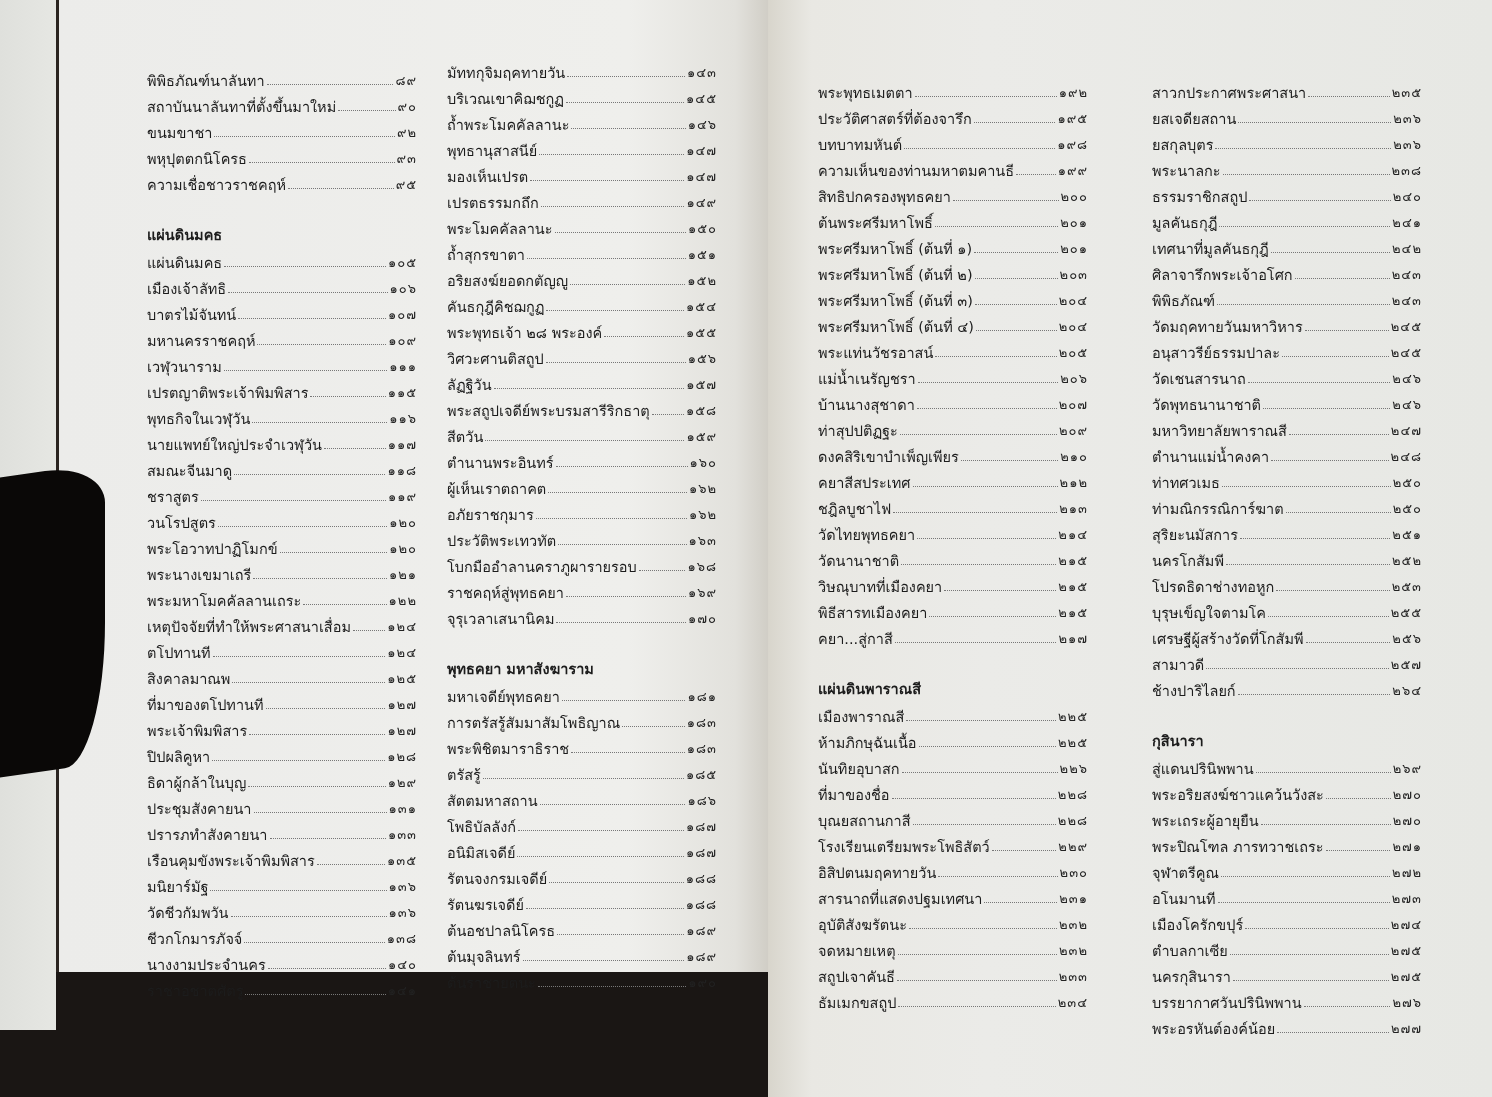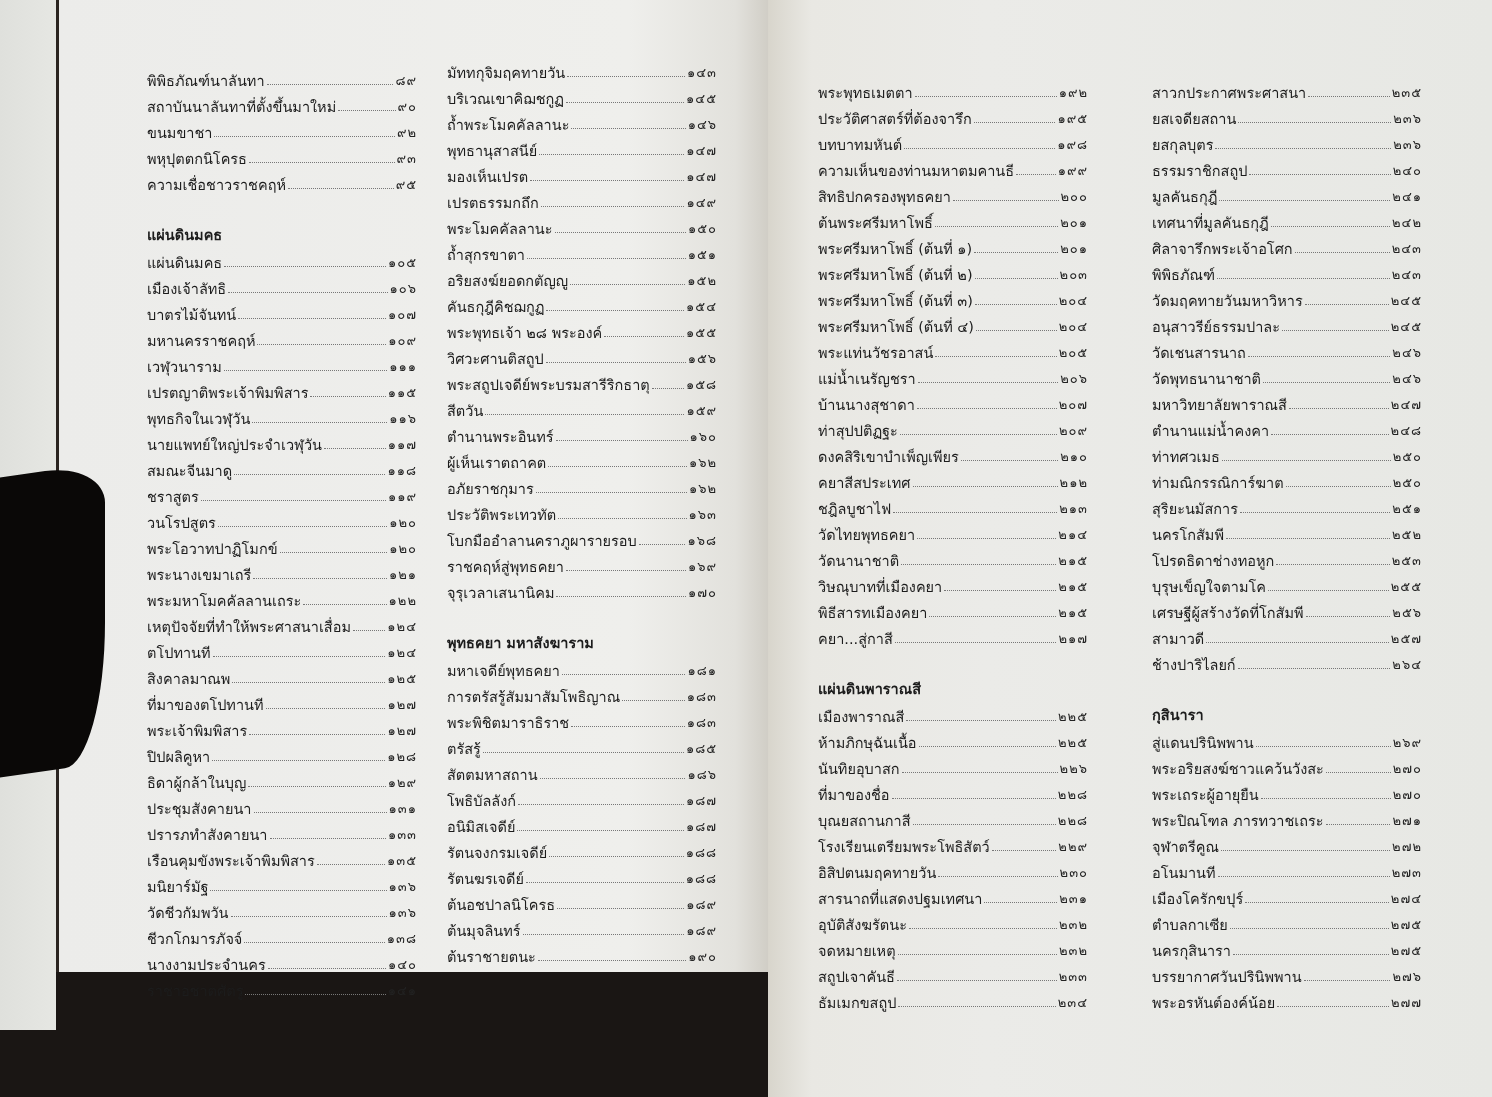--- a/index.html
+++ b/index.html
@@ -285,20 +285,25 @@
         <span class="toc-title">พระพุทธเจ้า ๒๘ พระองค์</span>
         <span class="toc-dots"></span>
         <span class="toc-page">๑๕๕</span>
       </div>
       <div class="toc-row">
         <span class="toc-title">วิศวะศานติสถูป</span>
         <span class="toc-dots"></span>
         <span class="toc-page">๑๕๖</span>
       </div>
       <div class="toc-row">
+        <span class="toc-title">ลัฏฐิวัน</span>
+        <span class="toc-dots"></span>
+        <span class="toc-page">๑๕๗</span>
+      </div>
+      <div class="toc-row">
         <span class="toc-title">พระสถูปเจดีย์พระบรมสารีริกธาตุ</span>
         <span class="toc-dots"></span>
         <span class="toc-page">๑๕๘</span>
       </div>
       <div class="toc-row">
         <span class="toc-title">สีตวัน</span>
         <span class="toc-dots"></span>
         <span class="toc-page">๑๕๙</span>
       </div>
       <div class="toc-row">
@@ -584,20 +589,25 @@
       </div>
       <div class="toc-row">
         <span class="toc-title">ยสเจดียสถาน</span>
         <span class="toc-dots"></span>
         <span class="toc-page">๒๓๖</span>
       </div>
       <div class="toc-row">
         <span class="toc-title">ยสกุลบุตร</span>
         <span class="toc-dots"></span>
         <span class="toc-page">๒๓๖</span>
+      </div>
+      <div class="toc-row">
+        <span class="toc-title">พระนาลกะ</span>
+        <span class="toc-dots"></span>
+        <span class="toc-page">๒๓๘</span>
       </div>
       <div class="toc-row">
         <span class="toc-title">ธรรมราชิกสถูป</span>
         <span class="toc-dots"></span>
         <span class="toc-page">๒๔๐</span>
       </div>
       <div class="toc-row">
         <span class="toc-title">มูลคันธกุฎี</span>
         <span class="toc-dots"></span>
         <span class="toc-page">๒๔๑</span>

